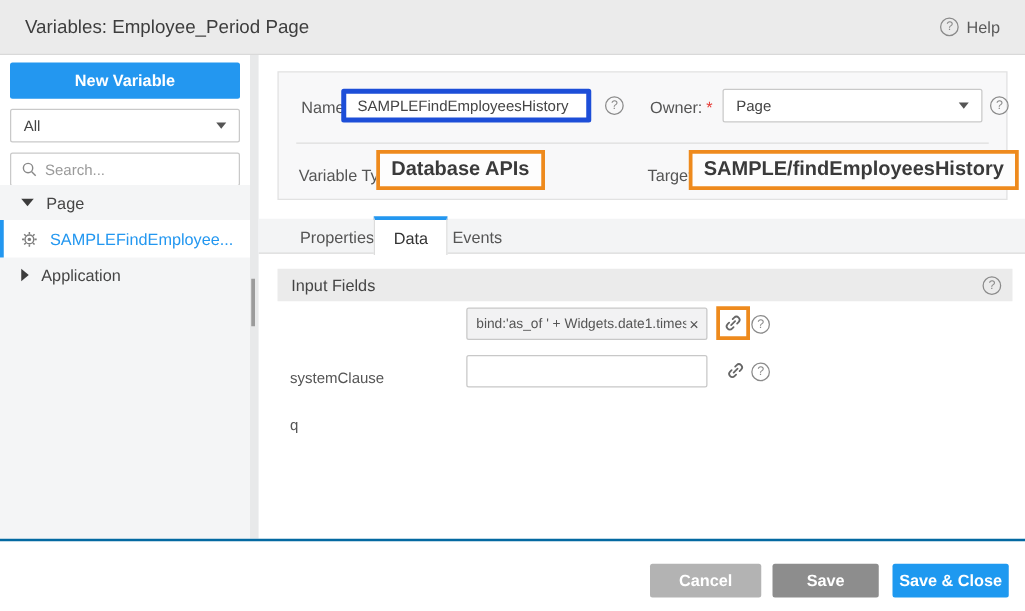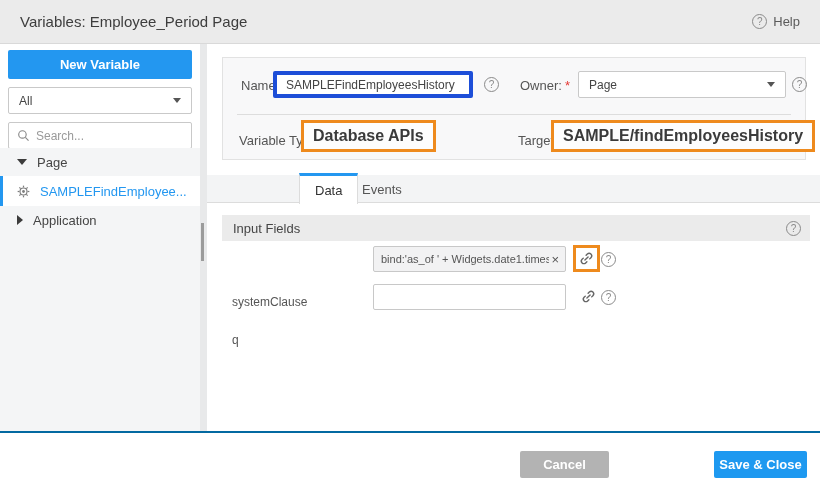--- a/index.html
+++ b/index.html
@@ -248,20 +248,21 @@
     <div class="fp-divider"></div>
 
     <span class="fp-label" style="left:16px; top:75px;">Variable Type:</span>
     <span class="hl-box" style="left:78px;">Database APIs</span>
 
     <span class="fp-label" style="left:295px; top:75px;">Target:</span>
     <span class="hl-box" style="left:328px;">SAMPLE/findEmployeesHistory</span>
   </div>
 
   <div class="tabbar">
+    <div class="tab tab-properties">Properties</div>
     <div class="tab tab-data active">Data</div>
     <div class="tab tab-events">Events</div>
   </div>
 
   <div class="section-bar">
     <span>Input Fields</span>
     <span class="qcircle">?</span>
   </div>
 
   <span class="fld-label" style="top:251px;">systemClause</span>
@@ -286,14 +287,15 @@
       <path d="M7.6 4.6 l1.3-1.3 a2.5 2.5 0 0 1 3.8 3.8 L11.4 8.4"></path>
       <path d="M8.4 11.4 l-1.3 1.3 a2.5 2.5 0 0 1-3.8-3.8 L4.6 7.6"></path>
     </svg>
   </button>
   <span class="qcircle" style="position:absolute; left:394px; top:246px;">?</span>
 
 </div>
 
 <div class="footer">
   <button class="f-btn btn-cancel">Cancel</button>
+  <button class="f-btn btn-save">Save</button>
   <button class="f-btn btn-saveclose">Save &amp; Close</button>
 </div>
 
 </body></html>

